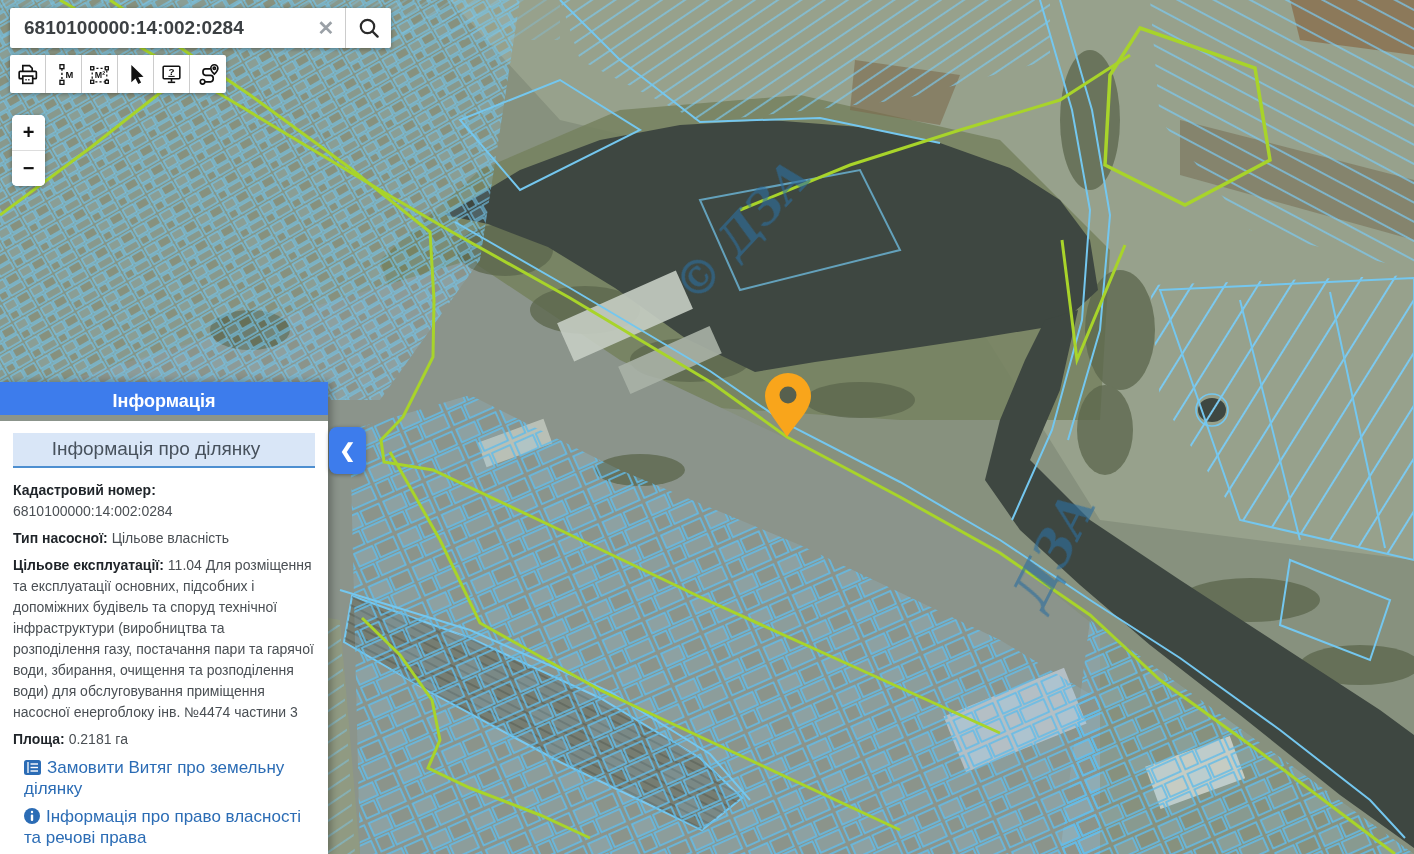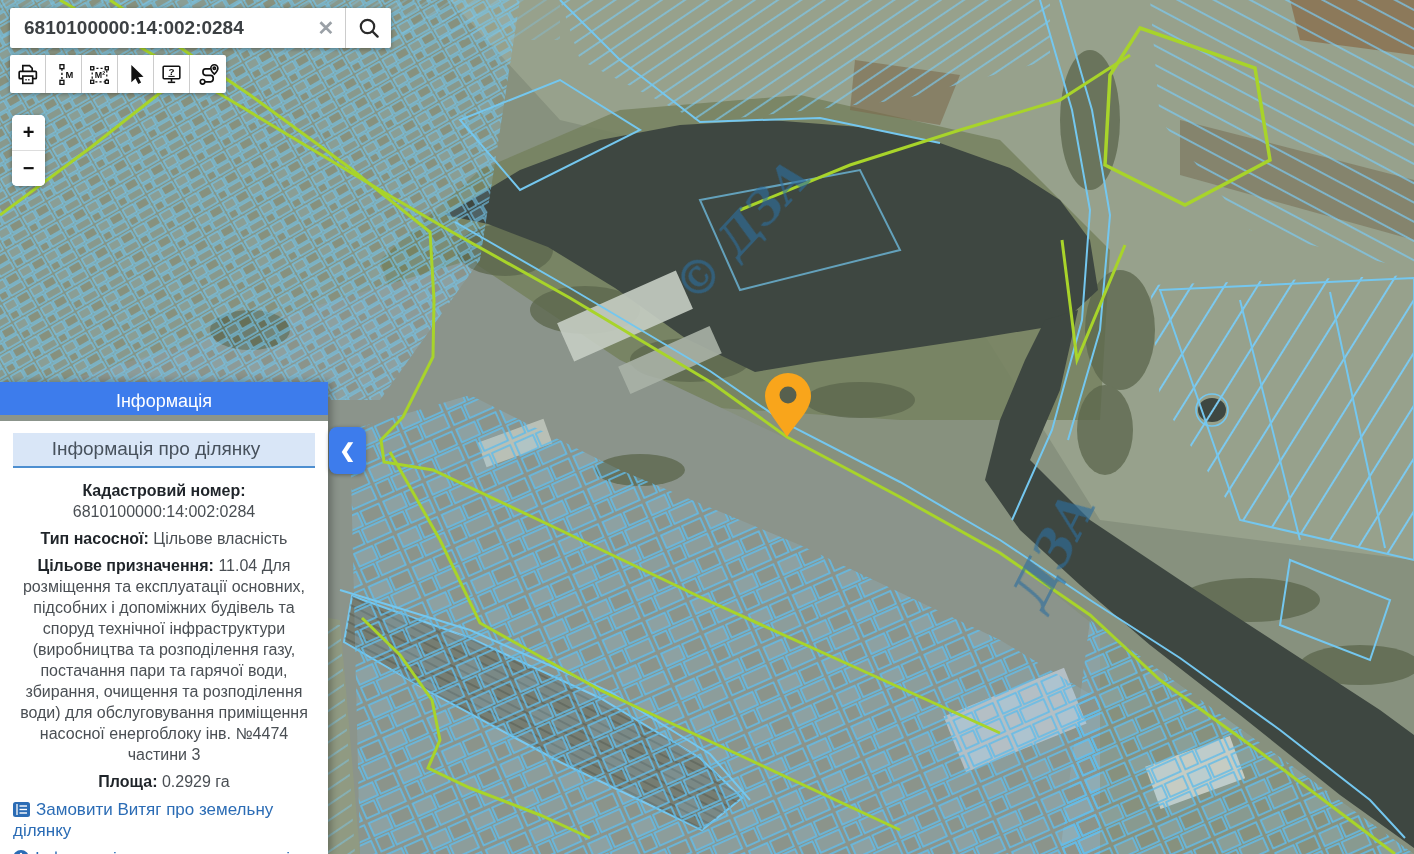--- a/index.html
+++ b/index.html
@@ -34,30 +34,30 @@
     border-radius:5px;overflow:hidden;}
   .zoom-btn{display:block;width:100%;height:35px;border:none;background:#fff;cursor:pointer;
     font-family:"Liberation Sans",sans-serif;font-size:20px;font-weight:bold;color:#111;
     line-height:33px;text-align:center;padding:0;}
   .zoom-divider{height:1px;background:#ddd;}
 
   
   .panel{position:absolute;left:0;top:382px;width:328px;bottom:0;
     box-shadow:3px 0 8px rgba(0,0,0,.3);}
   .panel-header{height:33px;background:#3d7cec;color:#fff;
-    font-size:18px;font-weight:normal;text-align:center;line-height:39px;}
+    font-size:18px;font-weight:bold;text-align:center;line-height:39px;}
   .panel-body{position:absolute;top:39px;left:0;right:0;bottom:0;background:#fff;
     padding:12px 13px 0 13px;overflow:hidden;}
   .section-title{background:#d9e6f7;border-bottom:2px solid #4e8fd0;
     text-align:center;font-size:19px;color:#47515c;padding:5px 16px 6px 0;margin-bottom:12px;}
-  .field{font-size:16px;line-height:21px;color:#4a4f54;margin-bottom:6px;text-align:center;}
+  .field{font-size:14px;line-height:21px;color:#4a4f54;margin-bottom:6px;}
   .flabel{font-weight:bold;color:#1f2429;}
   .block{display:block;}
   .plink{display:block;color:#2b6cb5;font-size:17px;line-height:21px;
-    text-decoration:none;margin:7px 0;cursor:pointer;}
+    text-decoration:none;margin:7px 11px;cursor:pointer;}
   .licon{display:inline-block;vertical-align:-2px;margin-right:6px;}
 
   .collapse-tab{position:absolute;left:329px;top:427px;width:37px;height:47px;
     background:#3d7cec;border-radius:8px;border:none;cursor:pointer;
     color:#fff;font-size:19px;font-weight:bold;text-align:center;line-height:47px;padding:0;}
 </style>
 </head>
 <body>
 
 <div class="stage">
@@ -265,26 +265,26 @@
 
       <div class="field">
         <span class="flabel block">Кадастровий номер:</span>
         <span class="fvalue block">6810100000:14:002:0284</span>
       </div>
       <div class="field">
         <span class="flabel">Тип насосної:</span>
         <span class="fvalue">Цільове власність</span>
       </div>
       <div class="field">
-        <span class="flabel">Цільове призначення:</span>
+        <span class="flabel">Цільове експлуатації:</span>
         <span class="fvalue">11.04 Для розміщення та експлуатації основних, підсобних і допоміжних будівель та споруд технічної інфраструктури (виробництва та розподілення газу, постачання пари та гарячої води, збирання, очищення та розподілення води) для обслуговування приміщення насосної енергоблоку інв. №4474 частини 3</span>
       </div>
       <div class="field">
         <span class="flabel">Площа:</span>
-        <span class="fvalue">0.2929 га</span>
+        <span class="fvalue">0.2181 га</span>
       </div>
 
       <a class="plink">
         <span class="licon">
           <svg width="17" height="15" viewBox="0 0 17 15">
             <rect x="0" y="0" width="17" height="15" rx="2.5" fill="#2b6cb5"></rect>
             <line x1="4" y1="2" x2="4" y2="13" stroke="#fff" stroke-width="1.3"></line>
             <line x1="6.5" y1="4" x2="14" y2="4" stroke="#fff" stroke-width="1.4"></line>
             <line x1="6.5" y1="7.5" x2="14" y2="7.5" stroke="#fff" stroke-width="1.4"></line>
             <line x1="6.5" y1="11" x2="14" y2="11" stroke="#fff" stroke-width="1.4"></line>

